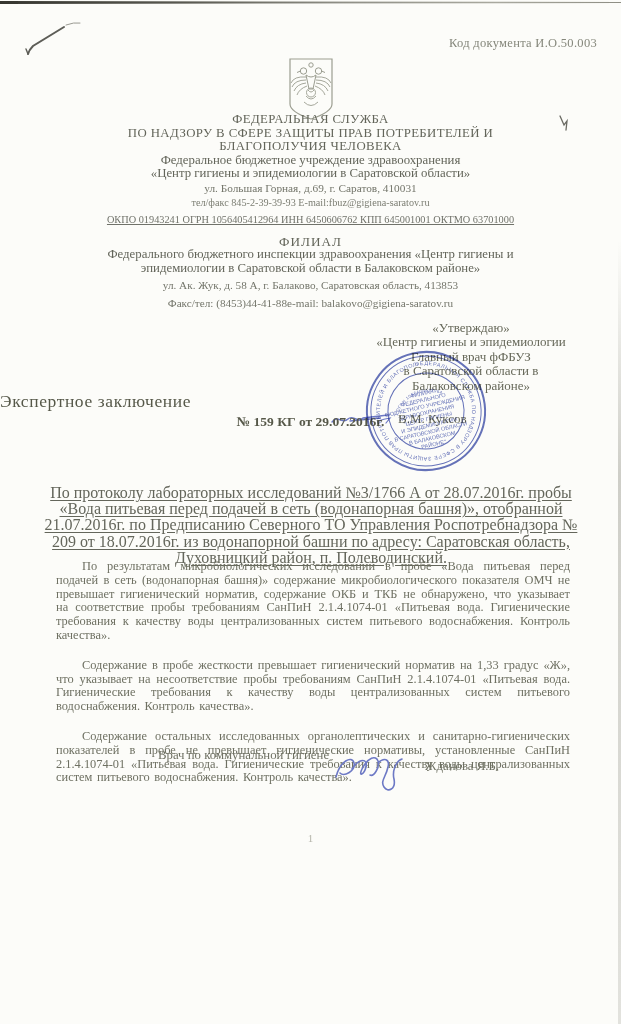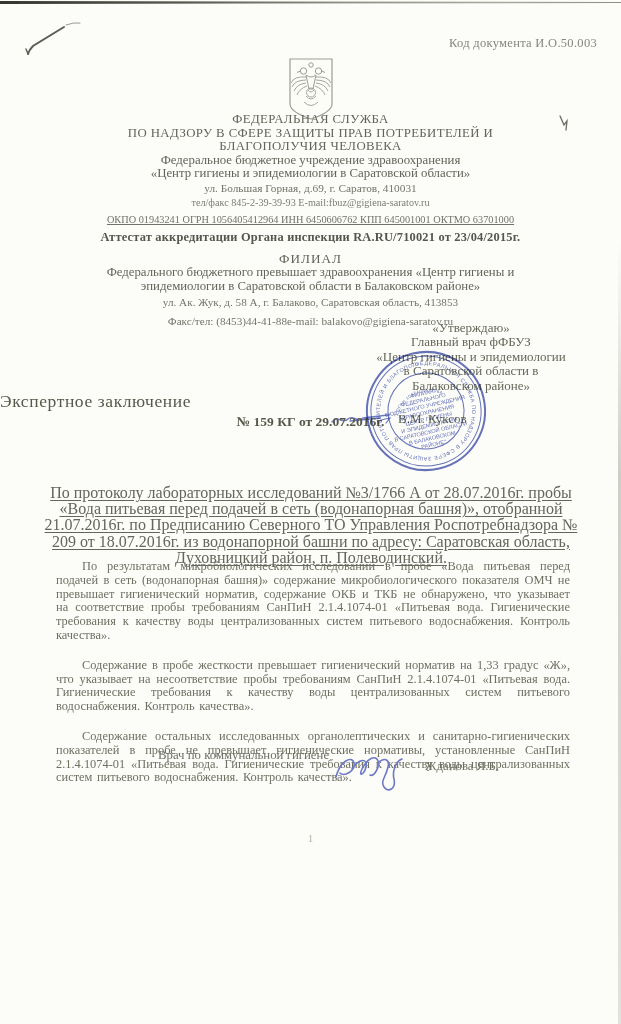--- a/index.html
+++ b/index.html
@@ -100,32 +100,31 @@
 
   <div class="header">
     <div class="svc">ФЕДЕРАЛЬНАЯ СЛУЖБА</div>
     <div class="svc">ПО НАДЗОРУ В СФЕРЕ ЗАЩИТЫ ПРАВ ПОТРЕБИТЕЛЕЙ И</div>
     <div class="svc">БЛАГОПОЛУЧИЯ ЧЕЛОВЕКА</div>
     <div class="org">Федеральное бюджетное учреждение здравоохранения</div>
     <div class="org">«Центр гигиены и эпидемиологии в Саратовской области»</div>
     <div class="addr">ул. Большая Горная, д.69, г. Саратов, 410031</div>
     <div class="cont">тел/факс 845-2-39-39-93 E-mail:fbuz@gigiena-saratov.ru</div>
     <div class="registry">ОКПО 01943241   ОГРН 1056405412964   ИНН 6450606762   КПП 645001001  ОКТМО 63701000</div>
-    <div class="accred">Аттестат аккредитации Органа инспекции RA.RU/710021 от  23/04/2015г.</div>
     <div class="branch-t">ФИЛИАЛ</div>
-    <div class="branch">Федерального бюджетного превышает  здравоохранения «Центр гигиены и</div>
+    <div class="branch">Федерального бюджетного инспекции  здравоохранения «Центр гигиены и</div>
     <div class="branch">эпидемиологии в Саратовской области в Балаковском районе»</div>
     <div class="baddr">ул. Ак. Жук, д. 58 А, г. Балаково, Саратовская область, 413853</div>
     <div class="bcont">Факс/тел: (8453)44-41-88e-mail: balakovo@gigiena-saratov.ru</div>
   </div>
 
   <div class="approval">
     <div>«Утверждаю»</div>
+    <div>«Центр гигиены и эпидемиологии</div>
     <div>Главный врач фФБУЗ</div>
-    <div>«Центр гигиены и эпидемиологии</div>
     <div>в Саратовской области в</div>
     <div>Балаковском районе»</div>
     <div class="signer">
       <svg width="64" height="20" viewBox="0 0 64 20">
         <path d="M2,13 C8,5 12,16 18,10 C23,5 26,14 33,9 L58,6 M20,12 L50,9" fill="none" stroke="#6d79c5" stroke-width="1.4" stroke-linecap="round"></path>
         <path d="M48,12 q6,-2 12,-3 l-4,5" fill="none" stroke="#6d79c5" stroke-width="1.2" stroke-linecap="round"></path>
       </svg>
       <span class="signer-name">В.М. Куксов</span>
     </div>
   </div>

